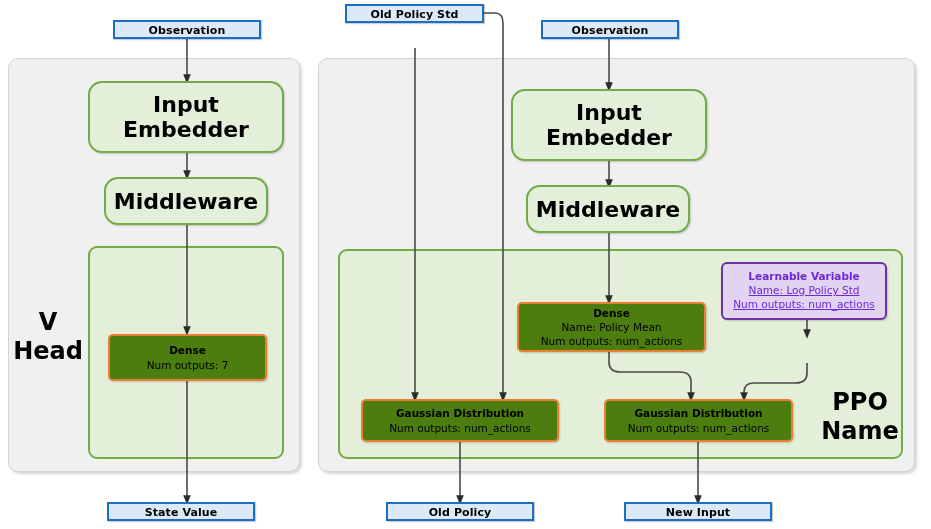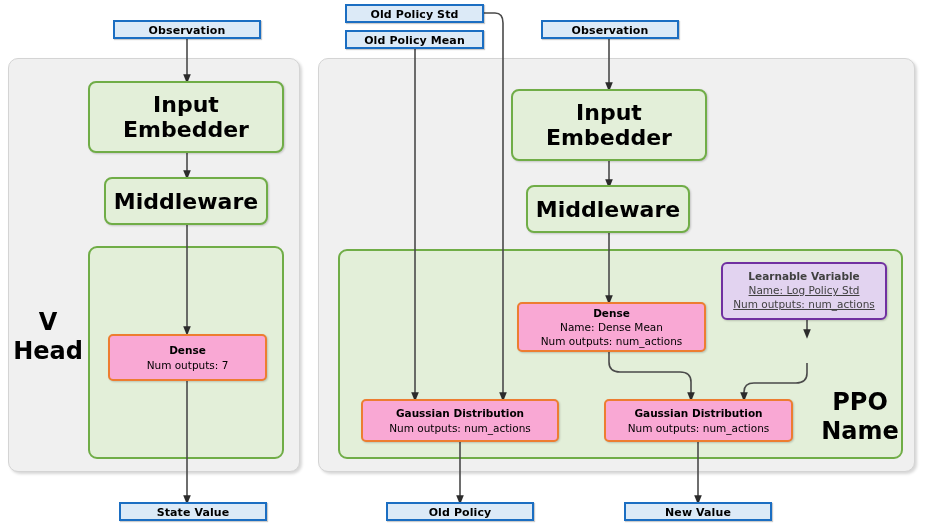--- a/index.html
+++ b/index.html
@@ -26,21 +26,21 @@
     font-weight:bold;
     letter-spacing:.1px;
     box-shadow:1px 1px 1px rgba(0,0,0,.20);
     justify-content:flex-end;
   }
 
   
   .green-block{
     background:#e3efd9;
     border:2px solid #70ad47;
-    border-radius:8px;
+    border-radius:14px;
     color:#000;
     font-size:22px;
     font-weight:bold;
     box-shadow:1px 1px 2px rgba(0,0,0,.18);
   }
 
   
   .panel{
     position:absolute;
     background:#f0f0f0;
@@ -54,36 +54,36 @@
   .head-region{
     position:absolute;
     background:#e3efd9;
     border:2px solid #70ad47;
     border-radius:9px;
     box-sizing:border-box;
   }
 
   
   .op{
-    background:#f9a8d4;
+    background:#4d7c0f;
     border:2px solid #ed7d31;
     border-radius:5px;
     color:#000;
     box-shadow:1px 1px 2px rgba(0,0,0,.18);
     padding:3px 6px;
   }
   .op .t1{font-size:10.5px;font-weight:bold;line-height:1.35;}
   .op .t2{font-size:10.5px;font-weight:normal;line-height:1.35;}
 
   
   .var{
     background:#e2d3f0;
     border:2px solid #7030a0;
     border-radius:6px;
-    color:#404040;
+    color:#6d28d9;
     box-shadow:1px 1px 2px rgba(0,0,0,.18);
     padding:2px 5px;
   }
   .var .t1{font-size:10.5px;font-weight:bold;line-height:1.33;}
   .var .t2{font-size:10.5px;font-weight:normal;line-height:1.33;text-decoration:underline;}
 
   
   .head-label{
     position:absolute;
     color:#000;
@@ -161,47 +161,44 @@
   </div>
 
   <div class="node op" style="left:108px;top:334px;width:159px;height:47px;">
     <span class="t1">Dense</span>
     <span class="t2">Num outputs: 7</span>
   </div>
 
   <div class="head-label" style="left:8px;top:308px;width:80px;">V
 Head</div>
 
-  <div class="node io" style="left:119px;top:502px;width:148px;height:19px;">
+  <div class="node io" style="left:107px;top:502px;width:148px;height:19px;">
     <span>State Value</span>
   </div>
 
   <div class="node io" style="left:345px;top:4px;width:139px;height:19px;">
     <span>Old Policy Std</span>
   </div>
 
-  <div class="node io" style="left:345px;top:30px;width:139px;height:19px;">
-    <span>Old Policy Mean</span>
-  </div>
 
   <div class="node io" style="left:541px;top:20px;width:138px;height:19px;">
     <span>Observation</span>
   </div>
 
   <div class="node green-block" style="left:511px;top:89px;width:196px;height:72px;">
     <span>Input Embedder</span>
   </div>
 
   <div class="node green-block" style="left:526px;top:185px;width:164px;height:48px;">
     <span>Middleware</span>
   </div>
 
   <div class="node op" style="left:517px;top:302px;width:189px;height:50px;">
     <span class="t1">Dense</span>
-    <span class="t2">Name: Dense Mean</span>
+    <span class="t2">Name: Policy Mean</span>
     <span class="t2">Num outputs: num_actions</span>
   </div>
 
   <div class="node var" style="left:721px;top:262px;width:166px;height:58px;">
     <span class="t1">Learnable Variable</span>
     <span class="t2">Name: Log Policy Std</span>
     <span class="t2">Num outputs: num_actions</span>
   </div>
 
 
@@ -216,16 +213,16 @@
   </div>
 
   <div class="head-label" style="left:815px;top:388px;width:90px;">PPO
 Name</div>
 
   <div class="node io" style="left:386px;top:502px;width:148px;height:19px;">
     <span>Old Policy</span>
   </div>
 
   <div class="node io" style="left:624px;top:502px;width:148px;height:19px;">
-    <span>New Value</span>
+    <span>New Input</span>
   </div>
 
 </div>
 
 </body></html>

